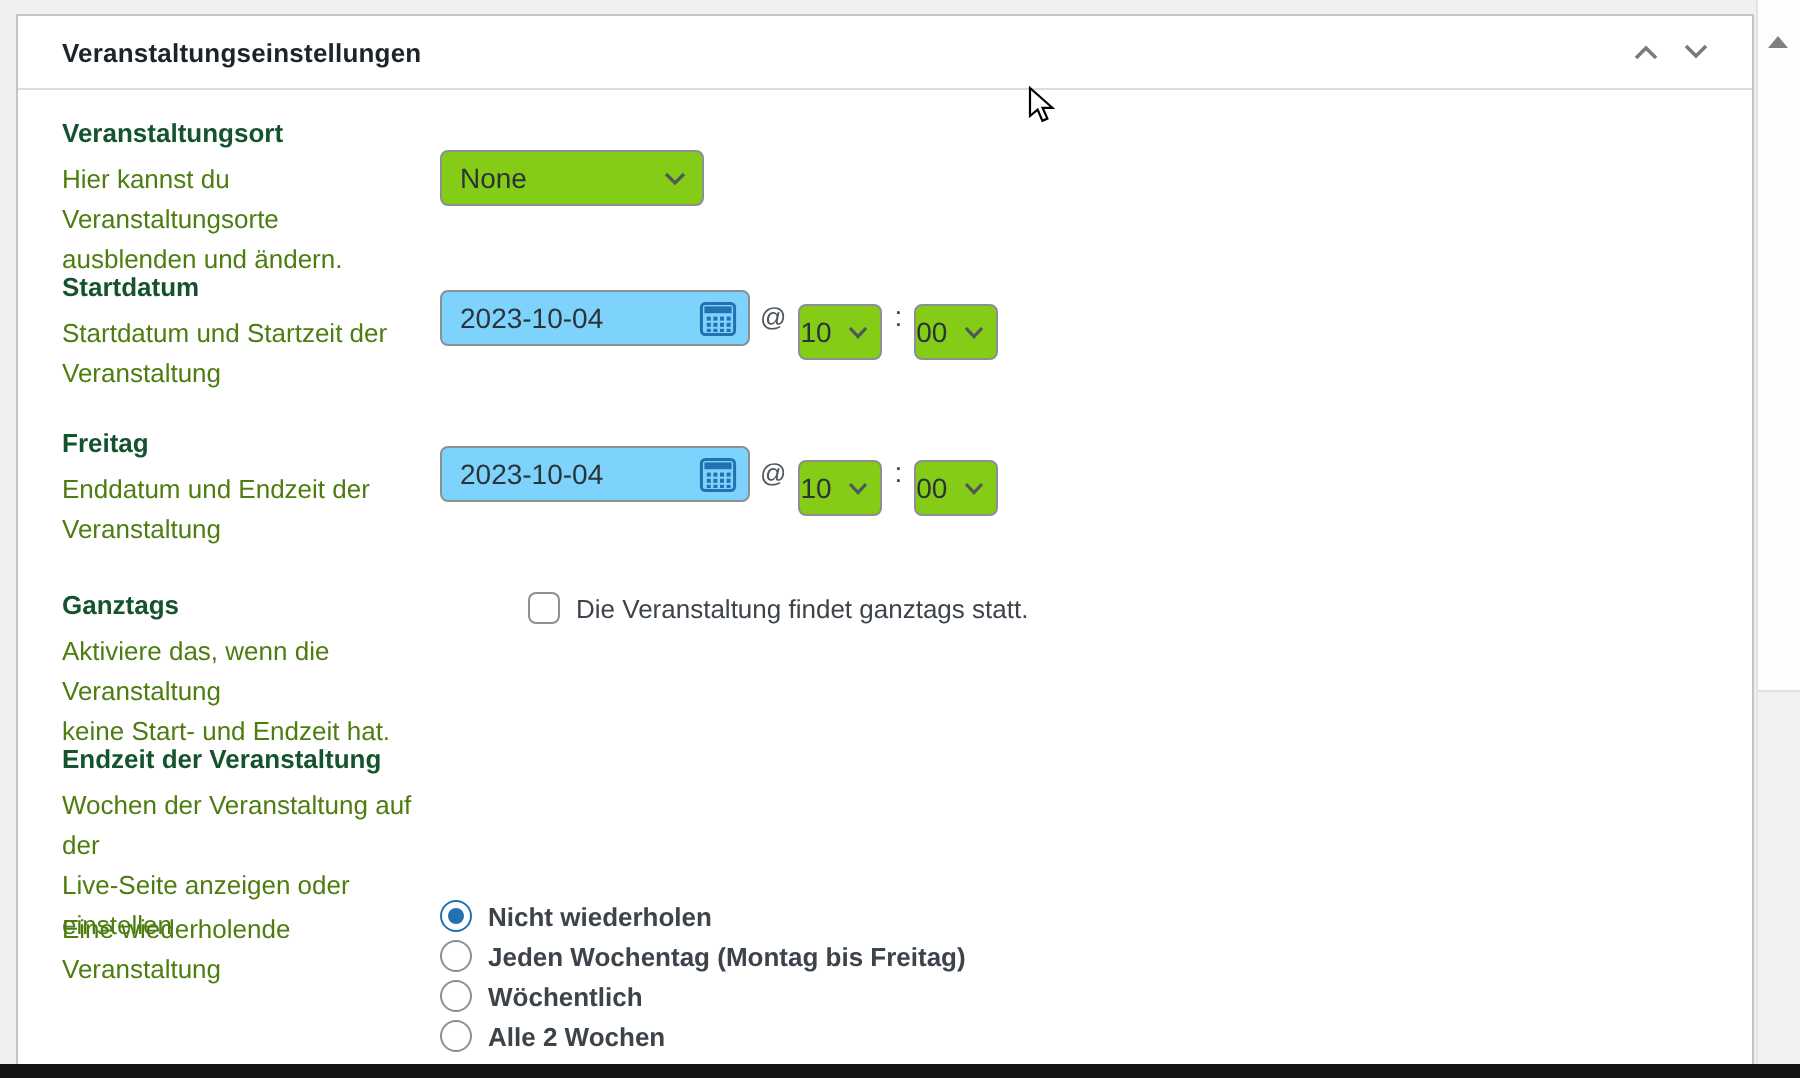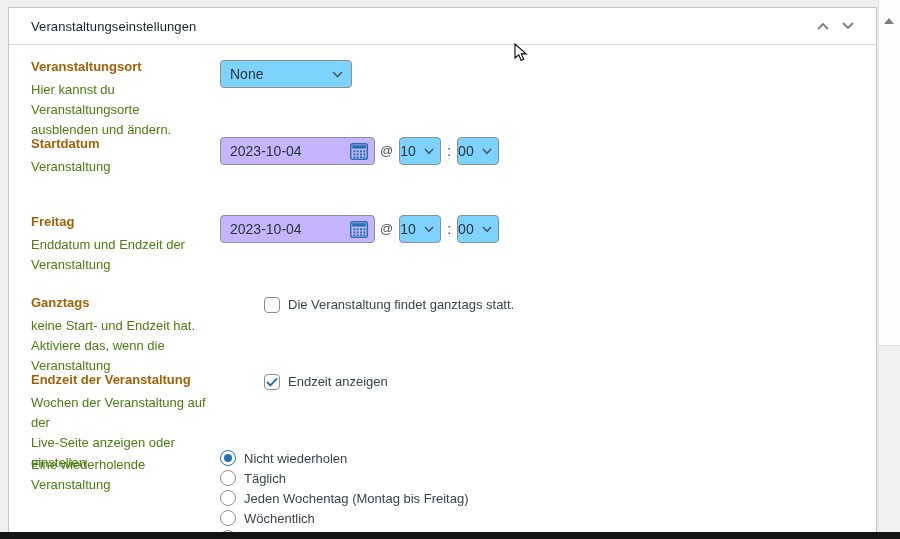--- a/index.html
+++ b/index.html
@@ -12,59 +12,59 @@
   .panel {
     position:absolute; left:8px; top:7px; width:869px; height:540px;
     background:#fff; border:1px solid #c3c4c7; box-sizing:border-box;
     box-shadow:0 1px 1px rgba(0,0,0,.04);
   }
   .panel-header {
     height:37px; border-bottom:1px solid #dcdcde;
     display:flex; align-items:center; padding:0 20px 0 22px; box-sizing:border-box;
   }
   .panel-title {
-    margin:0; font-size:13px; font-weight:normal; color:#1d2327; letter-spacing:.1px;
+    margin:0; font-size:13px; font-weight:bold; color:#1d2327; letter-spacing:.1px;
   }
   .header-controls { margin-left:auto; display:flex; gap:9px; }
   .hbtn { width:16px; height:16px; display:flex; align-items:center; justify-content:center; cursor:pointer; }
   
   .row { position:absolute; left:22px; right:18px; display:flex; }
   .label-col { width:189px; flex:0 0 189px; }
   .field-col { flex:1; }
-  .field-label { font-size:13px; font-weight:bold; color:#a16207; line-height:16px; }
+  .field-label { font-size:13px; font-weight:bold; color:#14532d; line-height:16px; }
   .field-desc { margin-top:5px; font-size:13px; color:#4d7c0f; line-height:20px; }
   
   .wp-select {
     display:inline-flex; align-items:center; justify-content:space-between;
     height:28px; box-sizing:border-box; border:1px solid #8c8f94; border-radius:4px;
-    background:#7dd3fc; padding:0 8px 0 9px; cursor:pointer; margin-top:1px;
+    background:#84cc16; padding:0 8px 0 9px; cursor:pointer; margin-top:16px;
   }
   .wp-select .val { font-size:14px; color:#2c3338; }
   .venue-select { width:132px; }
   .time-select { width:42px; padding:0 6px 0 0; }
   .date-wrap { display:flex; align-items:center; }
   .date-input {
     position:relative; width:155px; height:28px; box-sizing:border-box;
-    border:1px solid #8c8f94; border-radius:4px; background:#c4b5fd;
+    border:1px solid #8c8f94; border-radius:4px; background:#7dd3fc;
     display:flex; align-items:center; padding:0 28px 0 9px; margin-top:1px;
   }
   .date-input .val { font-size:14px; color:#2c3338; }
   .cal-icon { position:absolute; right:5px; top:3px; }
   .at-sym { font-size:13px; color:#50575e; margin:0 6px 0 5px; }
   .colon { font-size:14px; color:#3c434a; margin:0 6px; }
   
-  .check-row { display:flex; align-items:center;padding-left:44px; }
+  .check-row { display:flex; align-items:flex-start;padding-left:44px; }
   .checkbox {
     width:16px; height:16px; box-sizing:border-box; border:1px solid #8c8f94;
     border-radius:4px; background:#fff; margin-top:1px; cursor:pointer;
     display:flex; align-items:center; justify-content:center; flex:0 0 16px;
   }
   .check-label { font-size:13px; color:#3c434a; margin-left:8px; line-height:19px; }
   
-  .radio-option { display:flex; align-items:center; height:16px; margin-bottom:4px; }
+  .radio-option { display:flex; align-items:center; height:16px; margin-bottom:4px;font-weight:bold; }
   .radio {
     width:16px; height:16px; box-sizing:border-box; border:1px solid #8c8f94;
     border-radius:50%; background:#fff; cursor:pointer; flex:0 0 16px;
     display:flex; align-items:center; justify-content:center;
   }
   .radio.selected { border-color:#2271b1; }
   .radio .dot { width:8px; height:8px; border-radius:50%; background:#2271b1; display:none; }
   .radio.selected .dot { display:block; }
   .radio-label { font-size:13px; color:#3c434a; margin-left:8px; }
   
@@ -118,20 +118,21 @@
               <polyline points="1,1 5.5,5.5 10,1" fill="none" stroke="#50575e" stroke-width="1.6"></polyline>
             </svg>
         </div>
       </div>
     </div>
 
     <div class="row" style="top:128px">
       <div class="label-col">
         <div class="field-label">Startdatum</div>
         <div class="field-desc">
+          <div>Startdatum und Startzeit der</div>
           <div>Veranstaltung</div>
         </div>
       </div>
       <div class="field-col">
         <div class="date-wrap">
           <div class="date-input">
             <span class="val">2023-10-04</span>
             <span class="cal-icon">
               <svg width="20" height="20" viewBox="0 0 20 20">
                 <rect x="1.7" y="2.7" width="16.6" height="15.6" rx="2" fill="none" stroke="#2271b1" stroke-width="1.5"></rect>
@@ -219,71 +220,57 @@
               </svg>
           </div>
         </div>
       </div>
     </div>
 
     <div class="row" style="top:287px">
       <div class="label-col">
         <div class="field-label">Ganztags</div>
         <div class="field-desc">
+          <div>Aktiviere das, wenn die Veranstaltung</div>
           <div>keine Start- und Endzeit hat.</div>
-          <div>Aktiviere das, wenn die Veranstaltung</div>
         </div>
       </div>
       <div class="field-col">
         <div class="check-row">
           <span class="checkbox"></span>
           <span class="check-label">Die Veranstaltung findet ganztags statt.</span>
         </div>
       </div>
     </div>
 
     <div class="row" style="top:364px">
       <div class="label-col">
         <div class="field-label">Endzeit der Veranstaltung</div>
         <div class="field-desc">
           <div>Wochen der Veranstaltung auf der</div>
           <div>Live-Seite anzeigen oder einstellen</div>
-        </div>
-      </div>
-      <div class="field-col">
-        <div class="check-row">
-          <span class="checkbox">
-            <svg width="12" height="10" viewBox="0 0 12 10">
-                <path d="M1,5 L4.4,8.4 L11,1.4" fill="none" stroke="#2271b1" stroke-width="2"></path>
-              </svg>
-          </span>
-          <span class="check-label">Endzeit anzeigen</span>
         </div>
       </div>
     </div>
 
     <div class="row" style="top:442px">
       <div class="label-col">
         <div class="field-desc">
           <div>Eine wiederholende Veranstaltung</div>
         </div>
       </div>
       <div class="field-col">
         <div class="radio-option">
           <span class="radio selected">
               <span class="dot"></span>
             </span>
           <span class="radio-label">Nicht wiederholen</span>
         </div>
         <div class="radio-option">
           <span class="radio"></span>
-          <span class="radio-label">Täglich</span>
-        </div>
-        <div class="radio-option">
-          <span class="radio"></span>
           <span class="radio-label">Jeden Wochentag (Montag bis Freitag)</span>
         </div>
         <div class="radio-option">
           <span class="radio"></span>
           <span class="radio-label">Wöchentlich</span>
         </div>
         <div class="radio-option">
           <span class="radio"></span>
           <span class="radio-label">Alle 2 Wochen</span>
         </div>

